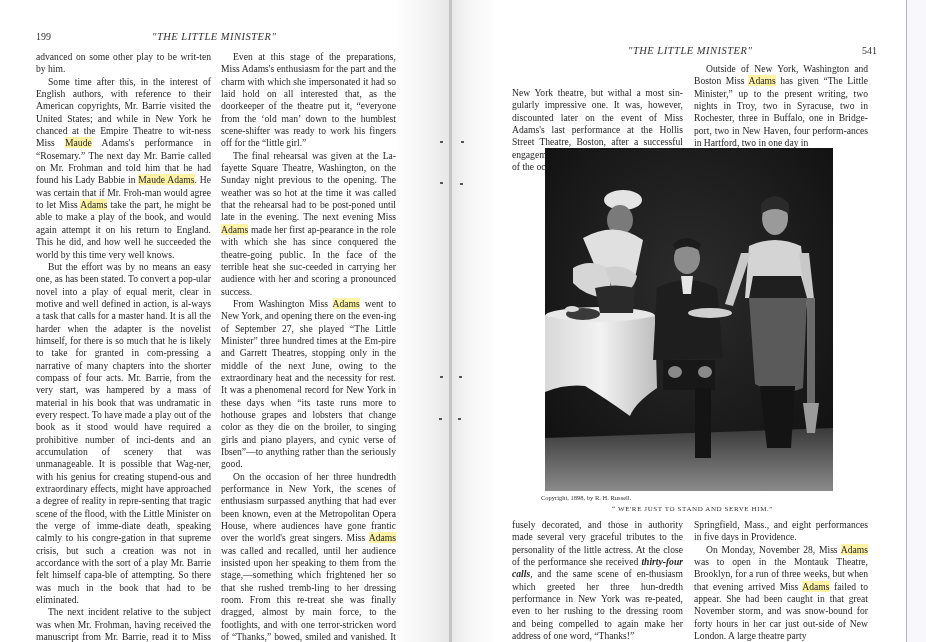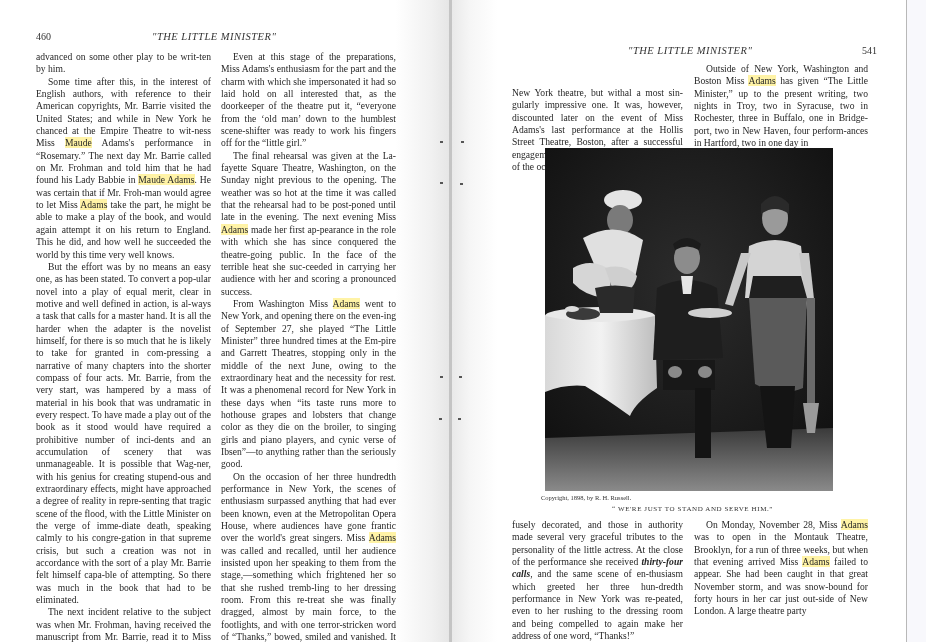--- a/index.html
+++ b/index.html
@@ -23,21 +23,21 @@
   .caption-copy { position:absolute; left:541px; top:494px; font-size:6.5px; color:#333; }
   .caption-title { position:absolute; left:612px; top:505px; font-size:7px; letter-spacing:0.6px; color:#333;text-align:right; }
   .dot { position:absolute; width:3px; height:2px; background:#555; }
 </style>
 </head>
 <body>
 
 <div class="viewer">
 
   <div class="page left">
-    <div class="folio" style="left:36px;top:31px;">460</div>
+    <div class="folio" style="left:36px;top:31px;">199</div>
     <div class="running-head" style="left:152px;top:31px;">"THE LITTLE MINISTER"</div>
 
     <div class="col" style="left:36px;top:51px;width:175px;">
         <p class="noindent">advanced on some other play to be writ-ten by him.</p>
         <p>Some time after this, in the interest of English authors, with reference to their American copyrights, Mr. Barrie visited the United States; and while in New York he chanced at the Empire Theatre to wit-ness Miss <span class="hl">Maude</span> Adams's performance in “Rosemary.” The next day Mr. Barrie called on Mr. Frohman and told him that he had found his Lady Babbie in <span class="hl">Maude Adams</span>. He was certain that if Mr. Froh-man would agree to let Miss <span class="hl">Adams</span> take the part, he might be able to make a play of the book, and would again attempt it on his return to England. This he did, and how well he succeeded the world by this time very well knows.</p>
         <p>But the effort was by no means an easy one, as has been stated. To convert a pop-ular novel into a play of equal merit, clear in motive and well defined in action, is al-ways a task that calls for a master hand. It is all the harder when the adapter is the novelist himself, for there is so much that he is likely to take for granted in com-pressing a narrative of many chapters into the shorter compass of four acts. Mr. Barrie, from the very start, was hampered by a mass of material in his book that was undramatic in every respect. To have made a play out of the book as it stood would have required a prohibitive number of inci-dents and an accumulation of scenery that was unmanageable. It is possible that Wag-ner, with his genius for creating stupend-ous and extraordinary effects, might have approached a degree of reality in repre-senting that tragic scene of the flood, with the Little Minister on the verge of imme-diate death, speaking calmly to his congre-gation in that supreme crisis, but such a creation was not in accordance with the sort of a play Mr. Barrie felt himself capa-ble of attempting. So there was much in the book that had to be eliminated.</p>
         <p>The next incident relative to the subject was when Mr. Frohman, having received the manuscript from Mr. Barrie, read it to Miss  at her residence, 61 West Thirty-sixth street, New York. Work was immediately begun on the play, and by the latter part of July, 1897, Mr. Frohman had completed the cast of “The Little Min-</p>
       </div>
     <div class="col" style="left:221px;top:51px;width:175px;">
         <p>Even at this stage of the preparations, Miss Adams's enthusiasm for the part and the charm with which she impersonated it had so laid hold on all interested that, as the doorkeeper of the theatre put it, “everyone from the ‘old man’ down to the humblest scene-shifter was ready to work his fingers off for the “little girl.”</p>
@@ -57,20 +57,21 @@
         <p class="noindent">New York theatre, but withal a most sin-gularly impressive one. It was, however, discounted later on the event of Miss Adams's last performance at the Hollis Street Theatre, Boston, after a successful engagement of two months. In recognition of the occasion the theatre had been pro-</p>
       </div>
     <div class="col" style="left:242px;top:63px;width:174px;">
         <p>Outside of New York, Washington and Boston Miss <span class="hl">Adams</span> has given “The Little Minister,” up to the present writing, two nights in Troy, two in Syracuse, two in Rochester, three in Buffalo, one in Bridge-port, two in New Haven, four perform-ances in Hartford, two in one day in</p>
       </div>
 
     <div class="col" style="left:60px;top:519px;width:171px;">
         <p class="noindent">fusely decorated, and those in authority made several very graceful tributes to the personality of the little actress. At the close of the performance she received <em style="font-weight: bold;">thirty-four calls</em>, and the same scene of en-thusiasm which greeted her three hun-dredth performance in New York was re-peated, even to her rushing to the dressing room and being compelled to again make her address of one word, “Thanks!”</p>
       </div>
     <div class="col" style="left:242px;top:519px;width:174px;">
+        <p class="noindent">Springfield, Mass., and eight performances in five days in Providence.</p>
         <p>On Monday, November 28, Miss <span class="hl">Adams</span> was to open in the Montauk Theatre, Brooklyn, for a run of three weeks, but when that evening arrived Miss <span class="hl">Adams</span> failed to appear. She had been caught in that great November storm, and was snow-bound for forty hours in her car just out-side of New London. A large theatre party</p>
       </div>
   </div>
 
   <div class="figure" title="Stage photograph: a maid in a white cap and apron at a draped table, a seated man in a dark suit, and a young woman in a striped skirt holding a plate">
     <svg width="288" height="343" viewBox="0 0 288 343">
       <defs>
         <radialGradient id="bg" cx="50%" cy="40%" r="70%">
           <stop offset="0%" stop-color="#2c2c2c"></stop>
           <stop offset="100%" stop-color="#101010"></stop>

